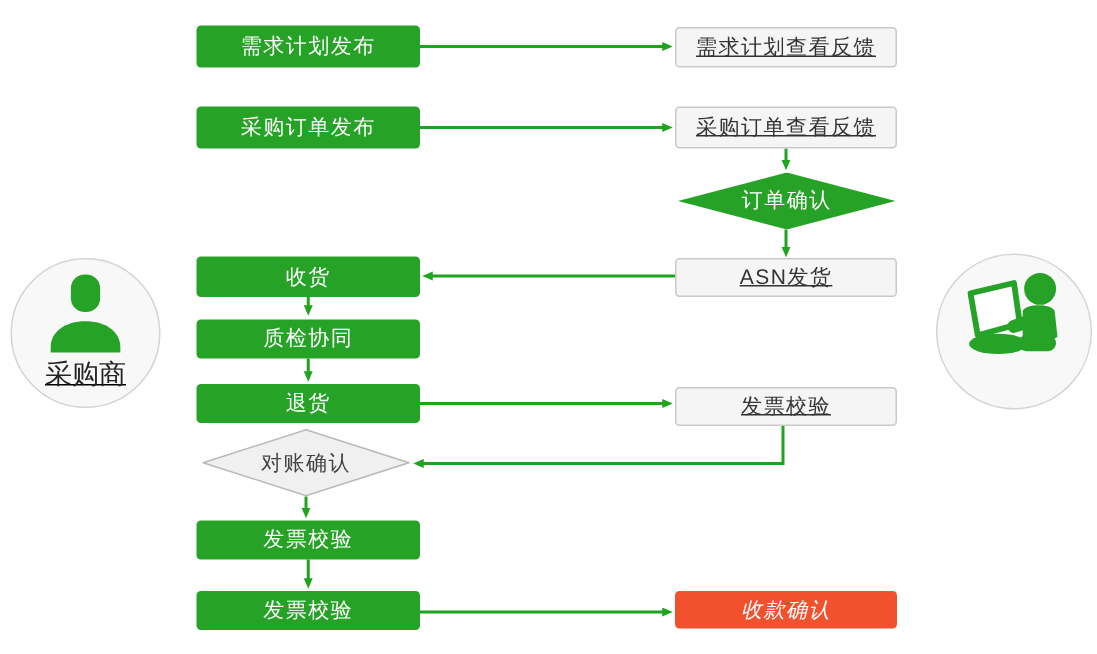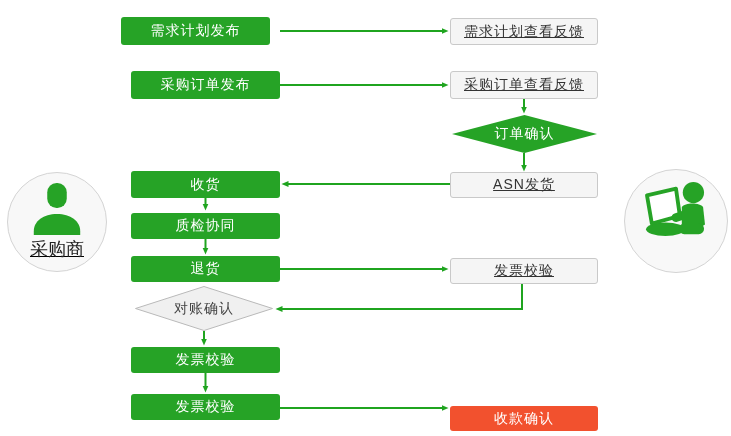--- a/index.html
+++ b/index.html
@@ -56,33 +56,33 @@
     <path d="M450,184 H288" marker-end="url(#ah)"></path>
     <path d="M205.5,198 V204" marker-end="url(#ah)"></path>
     <path d="M205.5,239 V248" marker-end="url(#ah)"></path>
     <path d="M280,269 H442" marker-end="url(#ah)"></path>
     <path d="M522,284 V309 H282" marker-end="url(#ah)"></path>
     <path d="M204,331 V339" marker-end="url(#ah)"></path>
     <path d="M205.5,373 V386" marker-end="url(#ah)"></path>
     <path d="M280,408 H442" marker-end="url(#ah)"></path>
   </svg>
 
-  <div class="node green" style="left:121px;top:17px;width:149px;height:28px;">需求计划发布</div>
+  <div class="node green" style="left:131px;top:17px;width:149px;height:28px;">需求计划发布</div>
   <div class="node green" style="left:131px;top:71px;width:149px;height:28px;">采购订单发布</div>
   <div class="node green" style="left:131px;top:171px;width:149px;height:27px;">收货</div>
   <div class="node green" style="left:131px;top:213px;width:149px;height:26px;">质检协同</div>
   <div class="node green" style="left:131px;top:256px;width:149px;height:26px;">退货</div>
   <div class="node green" style="left:131px;top:347px;width:149px;height:26px;">发票校验</div>
   <div class="node green" style="left:131px;top:394px;width:149px;height:26px;">发票校验</div>
 
   <div class="node light" style="left:450px;top:18px;width:148px;height:27px;">需求计划查看反馈</div>
   <div class="node light" style="left:450px;top:71px;width:148px;height:28px;">采购订单查看反馈</div>
   <div class="node light" style="left:450px;top:172px;width:148px;height:26px;">ASN发货</div>
   <div class="node light" style="left:450px;top:258px;width:148px;height:26px;">发票校验</div>
-  <div class="node red" style="left:450px;top:406px;width:148px;height:25px;">收款确认</div>
+  <div class="node red" style="left:450px;top:394px;width:148px;height:25px;font-style:italic;">收款确认</div>
 
   <div class="diamond green-d" style="left:452px;top:115px;width:145px;height:38px;">
     <svg width="145" height="38" viewBox="0 0 145 38">
       <polygon points="72.5,0 145,19 72.5,38 0,19" style="fill:var(--green)"></polygon>
     </svg>
     <div class="dlabel">订单确认</div>
   </div>
 
   <div class="diamond gray-d" style="left:135px;top:286px;width:138px;height:45px;">
     <svg width="138" height="45" viewBox="0 0 138 45">

